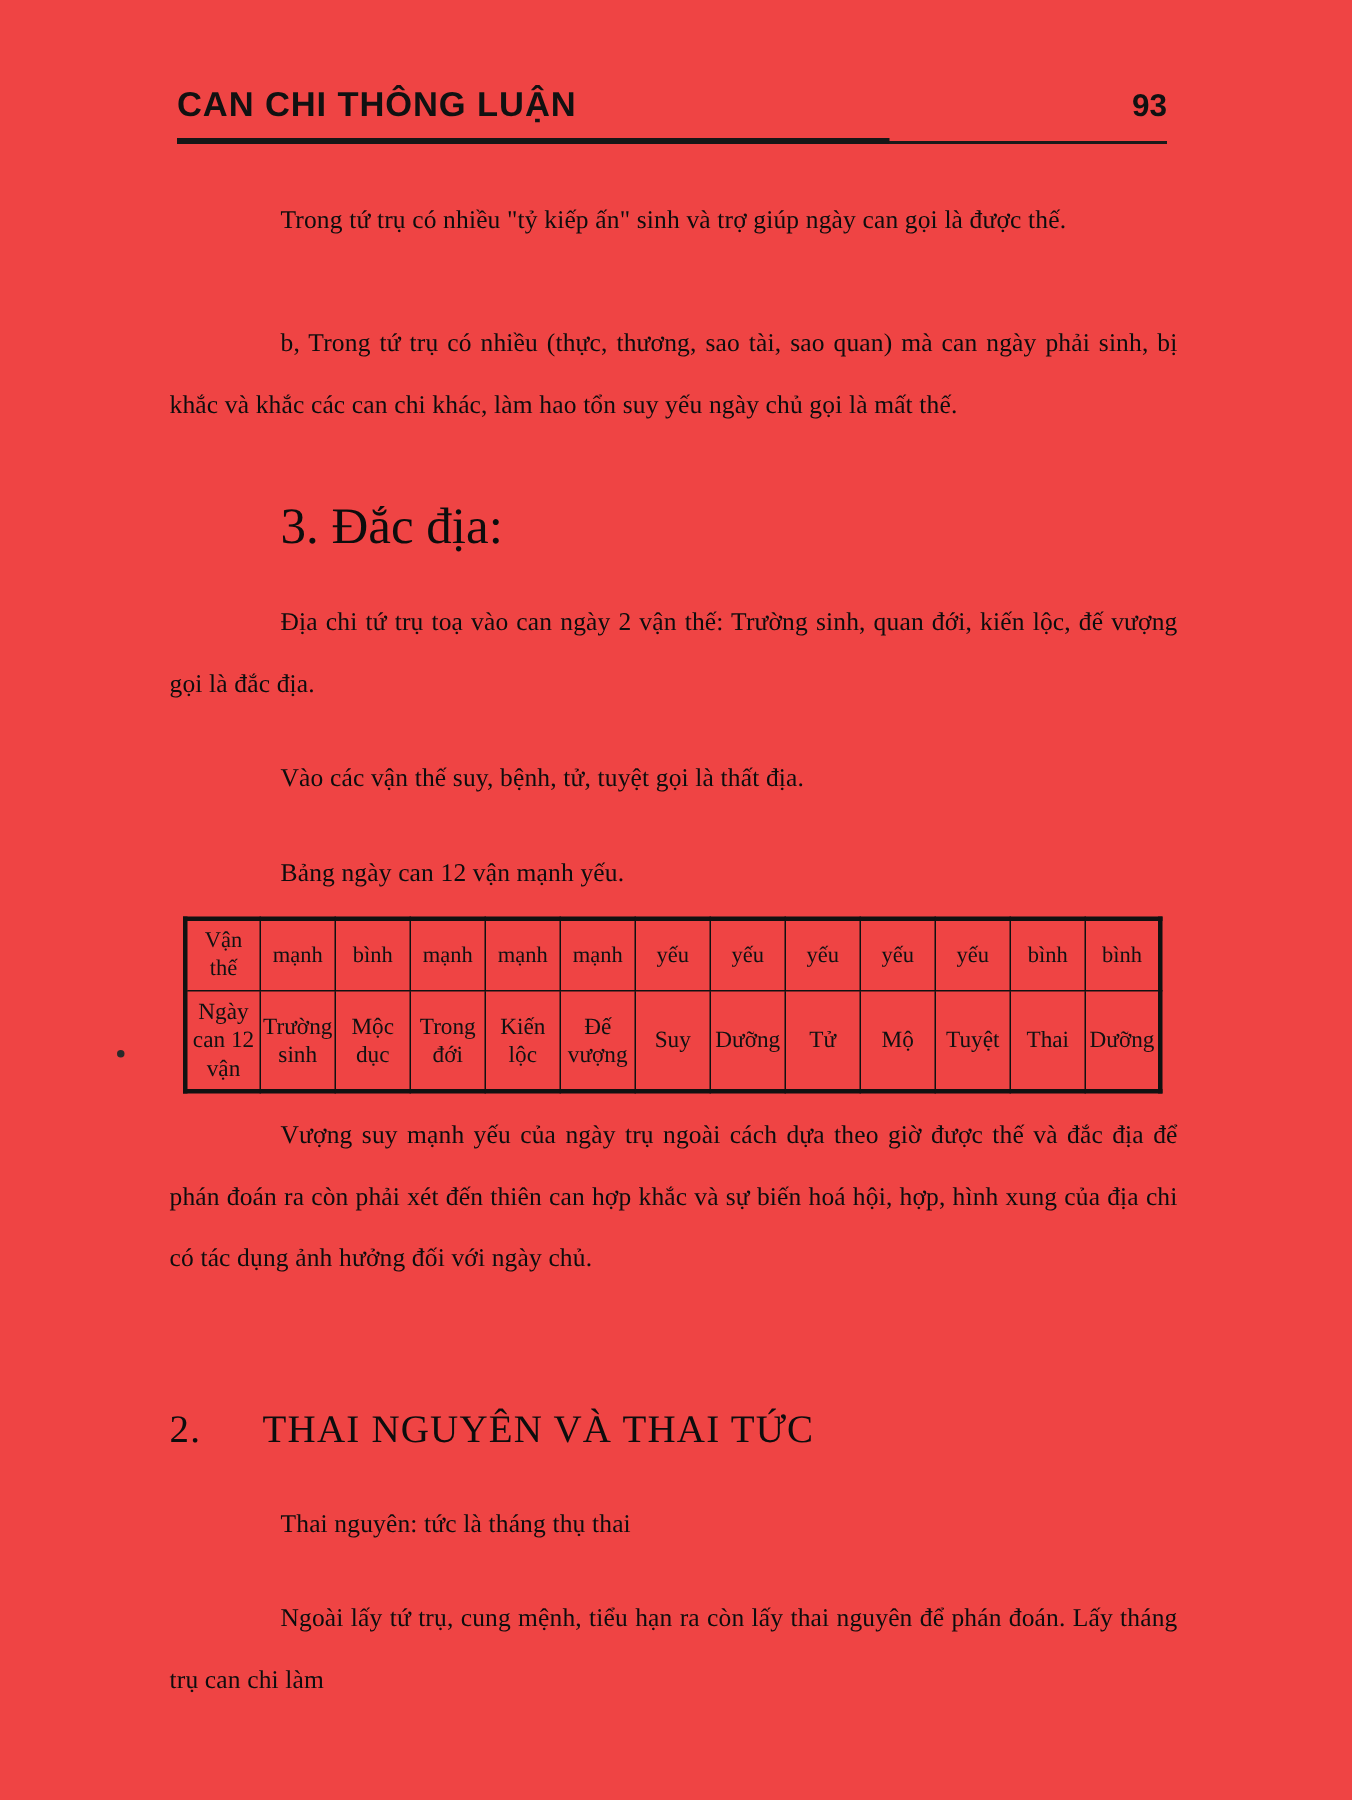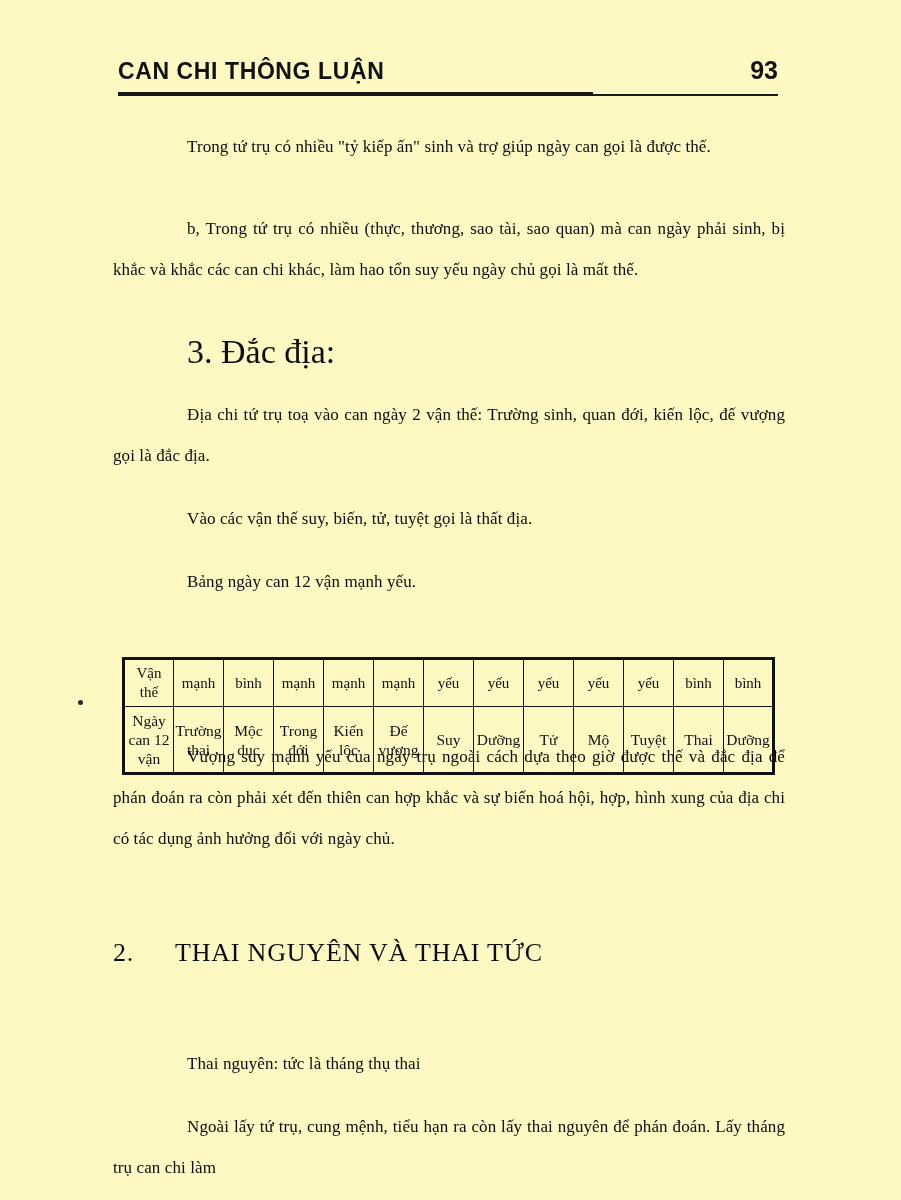--- a/index.html
+++ b/index.html
@@ -4,21 +4,21 @@
 <style>
   html, body {
     margin: 0;
     padding: 0;
     background: #ffffff;
   }
   .page {
     position: relative;
     width: 901px;
     height: 1200px;
-    background: #fef9c3;
+    background: #ef4444;
     font-family: "Liberation Serif", "DejaVu Serif", serif;
     color: #0d0d0d;
     overflow: hidden;
   }
 
   
   .runhead {
     position: absolute;
     left: 118px;
     top: 56px;
@@ -31,21 +31,21 @@
   .runhead-title {
     font-family: "Liberation Sans", "DejaVu Sans", sans-serif;
     font-size: 23px;
     font-weight: bold;
     letter-spacing: 0.6px;
     color: #111;
     white-space: nowrap;
   }
   .runhead-folio {
     font-family: "Liberation Sans", "DejaVu Sans", sans-serif;
-    font-size: 25px;
+    font-size: 21px;
     font-weight: bold;
     color: #111;
   }
   .rule-wrap {
     position: absolute;
     left: 118px;
     top: 92px;
     width: 660px;
     height: 5px;
   }
@@ -103,30 +103,28 @@
     align-items: baseline;
   }
   .chapter-num { width: 62px; flex: none; }
   .chapter-text { white-space: nowrap; }
 
   .tail {
     position: absolute;
     left: 113px;
     top: 995px;
     width: 672px;
-    margin-top: 48px;
   }
 
   
   .tbl-wrap {
     position: absolute;
     left: 122px;
     top: 611px;
     width: 653px;
-    margin-top: 46px;
   }
   table.vt {
     border-collapse: collapse;
     width: 100%;
     table-layout: fixed;
     border: 3px solid #111;
   }
   table.vt td {
     border: 1.6px solid #111;
     text-align: center;
@@ -164,21 +162,21 @@
   <div class="rule-wrap">
     <div class="rule-thin"></div>
     <div class="rule-thick"></div>
   </div>
 
   <div class="body">
     <p class="par">Trong tứ trụ có nhiều "tỷ kiếp ấn" sinh và trợ giúp ngày can gọi là được thế.</p>
     <p class="par gap-lg">b, Trong tứ trụ có nhiều (thực, thương, sao tài, sao quan) mà can ngày phải sinh, bị khắc và khắc các can chi khác, làm hao tổn suy yếu ngày chủ gọi là mất thế.</p>
     <p class="sec-title gap-lg">3. Đắc địa:</p>
     <p class="par gap-md">Địa chi tứ trụ toạ vào can ngày 2 vận thế: Trường sinh, quan đới, kiến lộc, đế vượng gọi là đắc địa.</p>
-    <p class="par gap-md">Vào các vận thế suy, biến, tử, tuyệt gọi là thất địa.</p>
+    <p class="par gap-md">Vào các vận thế suy, bệnh, tử, tuyệt gọi là thất địa.</p>
     <p class="par gap-md">Bảng ngày can 12 vận mạnh yếu.</p>
   </div>
 
   <div class="tbl-wrap">
     <table class="vt">
       <tbody>
         <tr class="r-head">
           <td class="lbl">Vận thế</td>
           <td>mạnh</td>
           <td>bình</td>
@@ -188,21 +186,21 @@
           <td>yếu</td>
           <td>yếu</td>
           <td>yếu</td>
           <td>yếu</td>
           <td>yếu</td>
           <td>bình</td>
           <td>bình</td>
         </tr>
         <tr class="r-body">
           <td class="lbl">Ngày can 12 vận</td>
-          <td>Trường thai</td>
+          <td>Trường sinh</td>
           <td>Mộc dục</td>
           <td>Trong đới</td>
           <td>Kiến lộc</td>
           <td>Đế vượng</td>
           <td>Suy</td>
           <td>Dưỡng</td>
           <td>Tử</td>
           <td>Mộ</td>
           <td>Tuyệt</td>
           <td>Thai</td>

